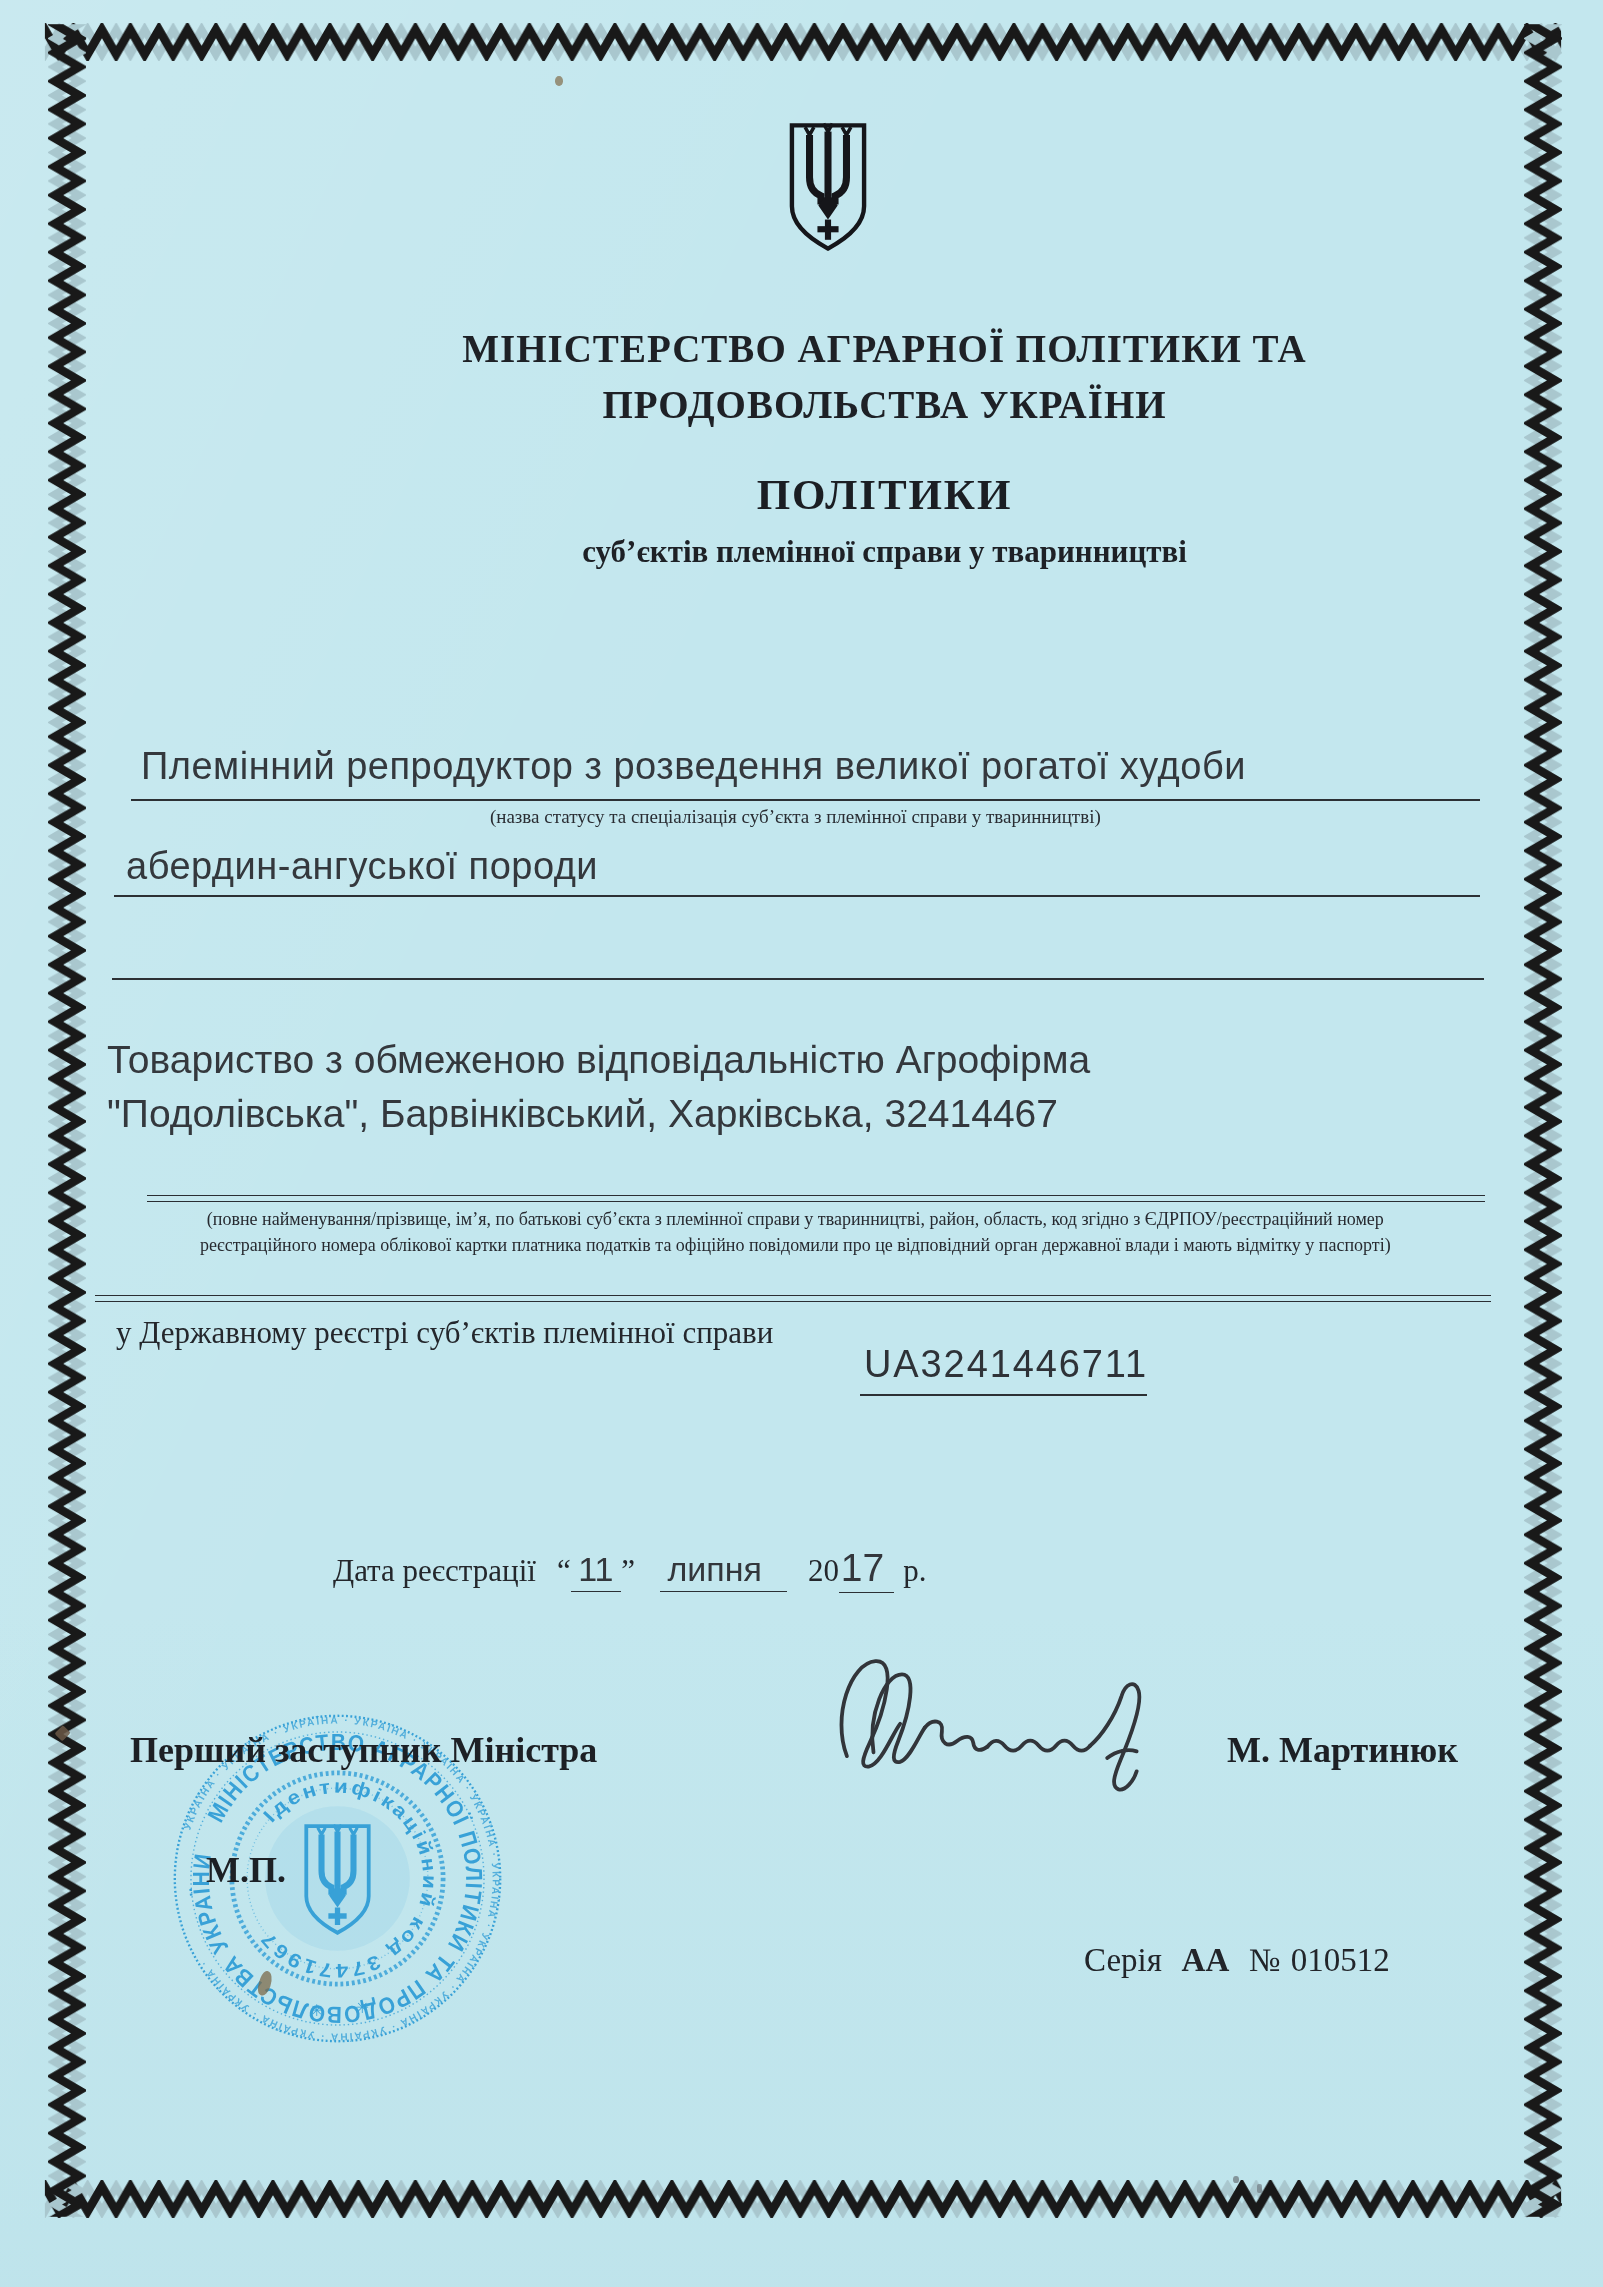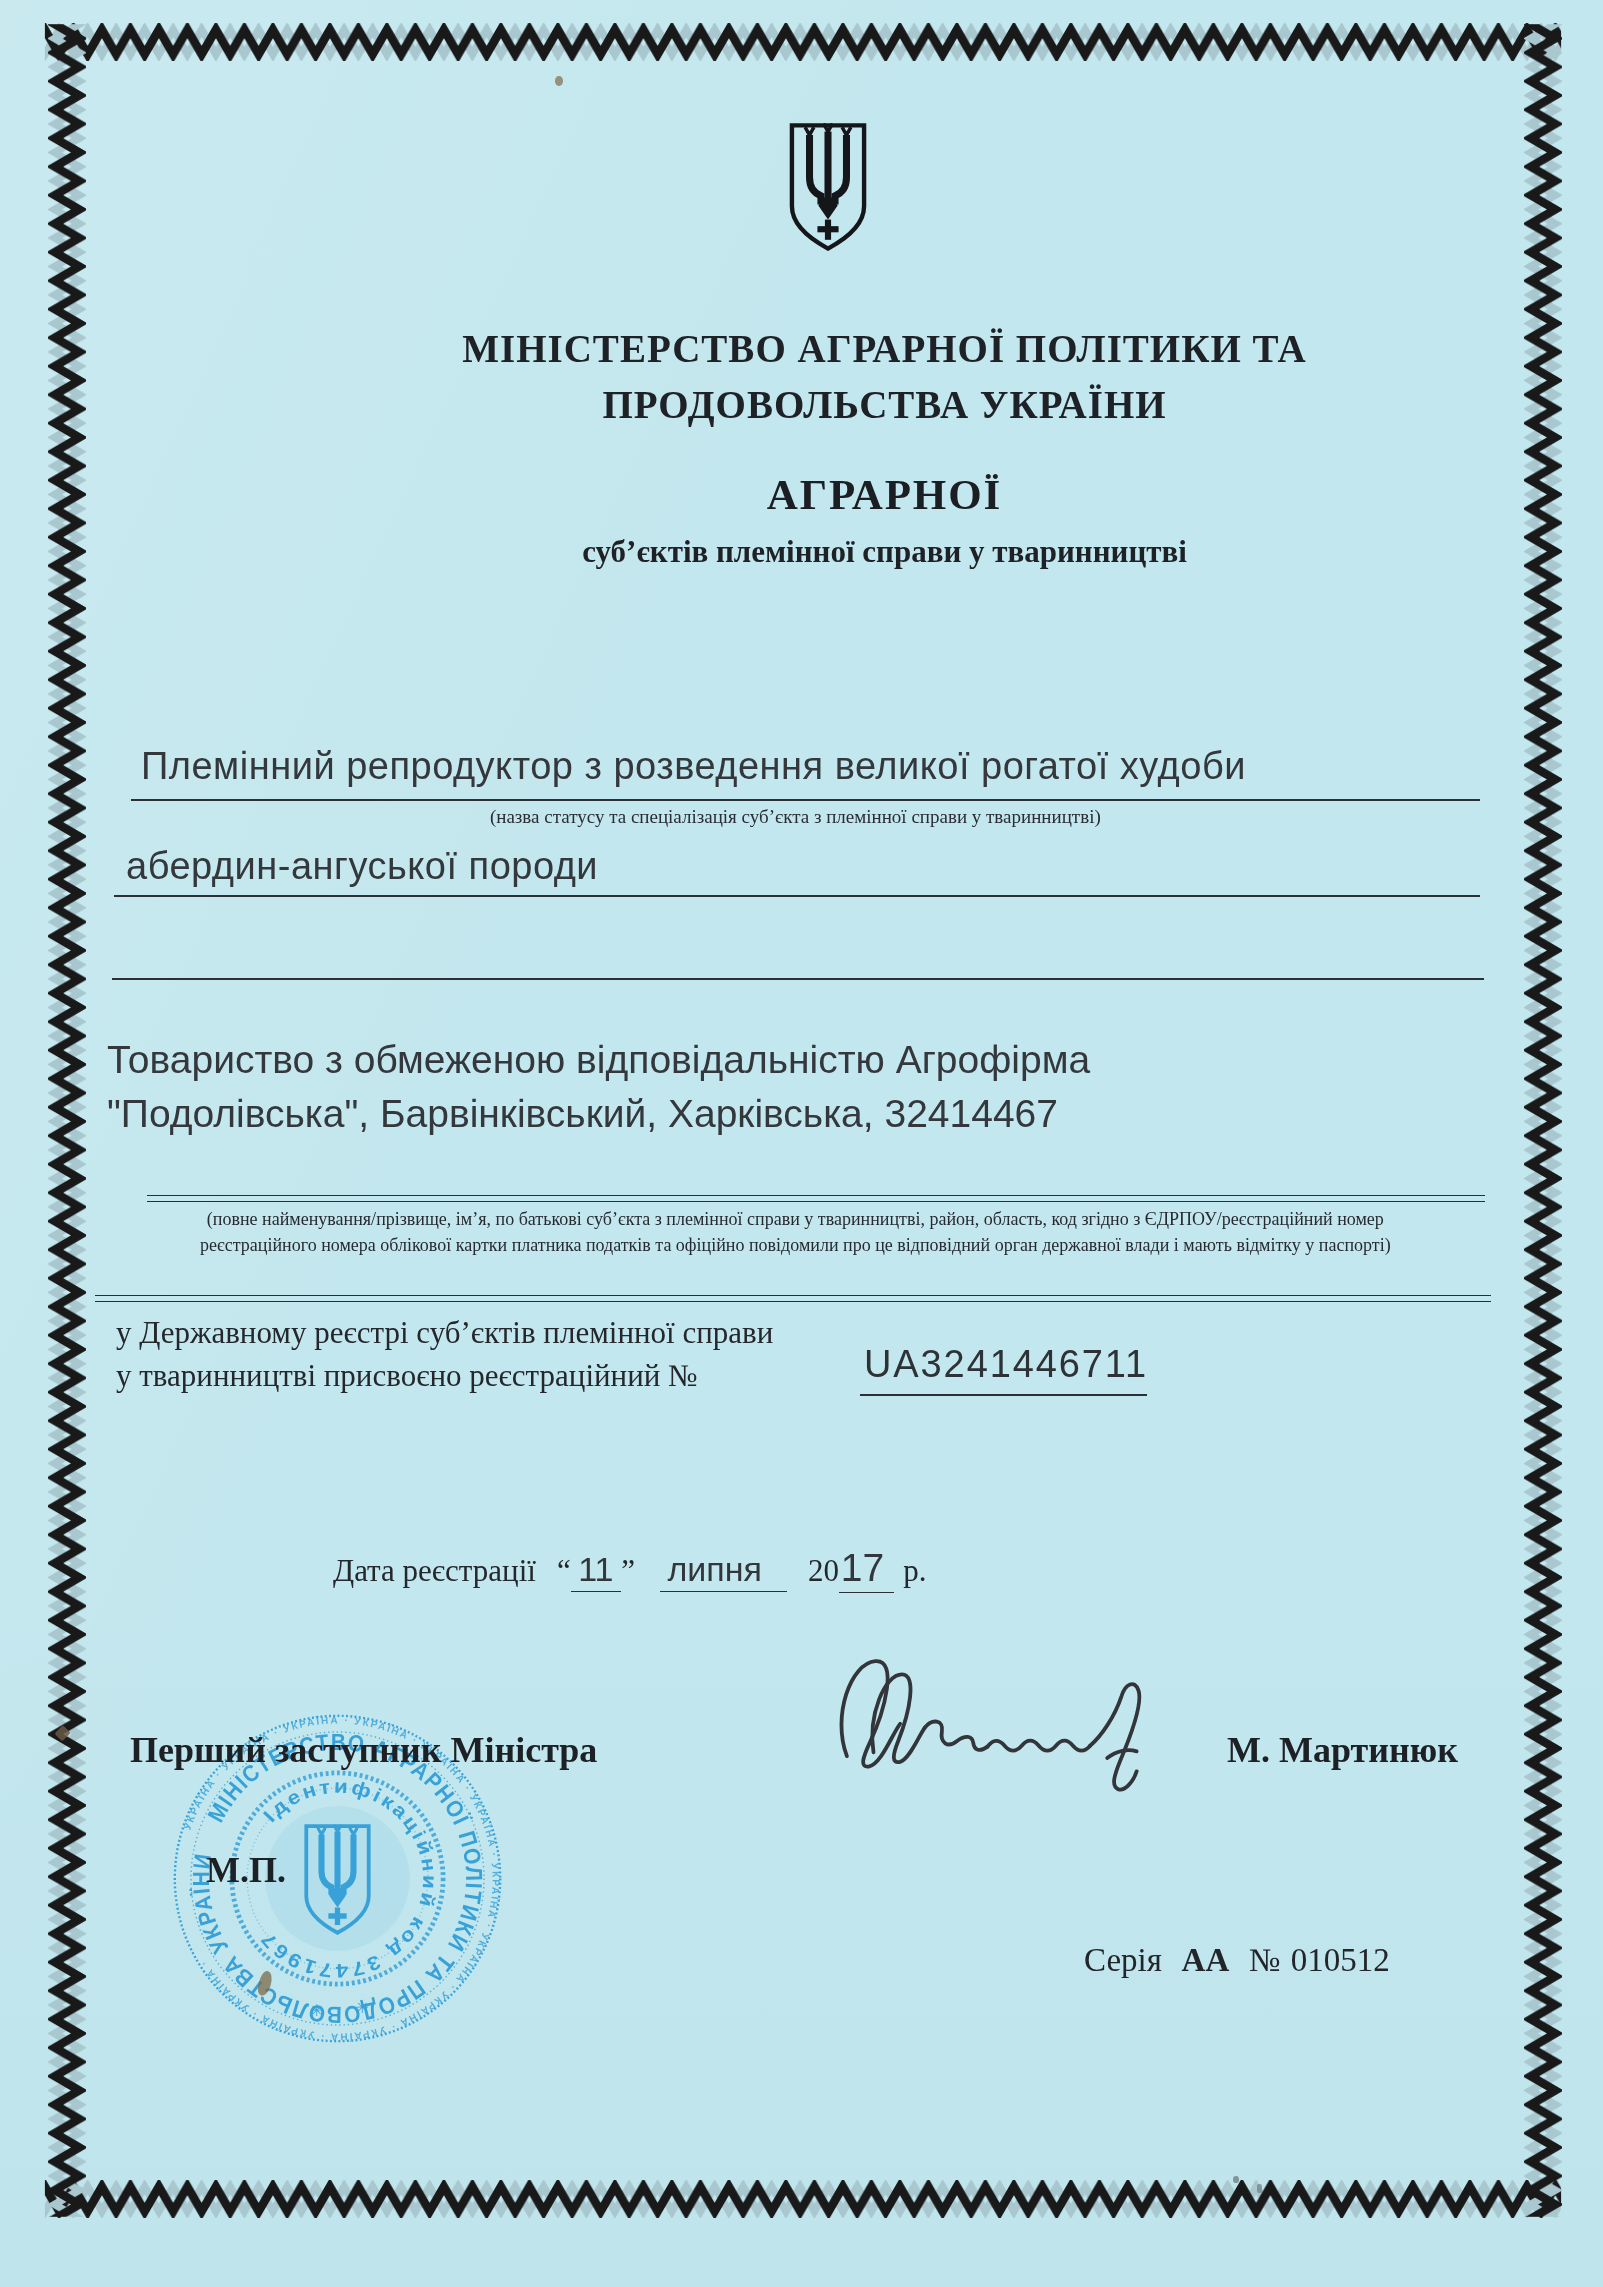--- a/index.html
+++ b/index.html
@@ -85,21 +85,21 @@
 
   <svg class="abs" style="left:784px;top:107px;color:#15161a" width="88" height="160" viewBox="0 0 100 150">
     <use href="#tryzub"></use>
   </svg>
 
   <div class="center-h ministry" style="top:321px">
     <div>МІНІСТЕРСТВО АГРАРНОЇ ПОЛІТИКИ ТА</div>
     <div>ПРОДОВОЛЬСТВА УКРАЇНИ</div>
   </div>
 
-  <div class="center-h doc-title" style="top:470px">АГРАРНОЇ</div>
+  <div class="center-h doc-title" style="top:470px">ПОЛІТИКИ</div>
   <div class="center-h doc-sub" style="top:531px">
     <div>суб’єктів племінної справи у тваринництві</div>
   </div>
 
   <div class="abs fill-line" style="left:141px;top:745px">Племінний репродуктор з розведення великої рогатої худоби</div>
   <div class="rule" style="left:131px;top:799px;width:1349px"></div>
   <div class="center-f caption-sm" style="top:806px">(назва статусу та спеціалізація суб’єкта з племінної справи у тваринництві)</div>
   <div class="abs fill-line" style="left:126px;top:845px">абердин-ангуської породи</div>
   <div class="rule" style="left:114px;top:895px;width:1366px"></div>
   <div class="rule" style="left:112px;top:978px;width:1372px"></div>
@@ -110,21 +110,20 @@
   </div>
 
   <div class="dbl" style="left:147px;top:1195px;width:1338px"></div>
   <div class="center-f fineprint" style="top:1206px">
     <div>(повне найменування/прізвище, ім’я, по батькові суб’єкта з племінної справи у тваринництві, район, область, код згідно з ЄДРПОУ/реєстраційний номер</div>
     <div>реєстраційного номера облікової картки платника податків та офіційно повідомили про це відповідний орган державної влади і мають відмітку у паспорті)</div>
   </div>
   <div class="dbl" style="left:95px;top:1295px;width:1396px"></div>
 
   <div class="abs regtext" style="left:116px;top:1311px">у Державному реєстрі суб’єктів племінної справи</div>
-  <div class="abs regtext" style="left:116px;top:1354px">у тваринництві присвоєно реєстраційний №</div>
   <div class="abs regnum" style="left:864px;top:1343px">UA3241446711</div>
   <div class="rule" style="left:860px;top:1394px;width:287px"></div>
 
   <div class="datebar" style="left:333px;top:1546px">
     <span class="date-label">Дата реєстрації</span>
     <span class="quote" style="margin-left:21px">“</span>
     <span class="date-fill">11</span>
     <span class="quote">”</span>
     <span class="date-fill" style="margin-left:25px;padding-right:25px">липня</span>
     <span class="date-serif" style="margin-left:21px">20</span>

